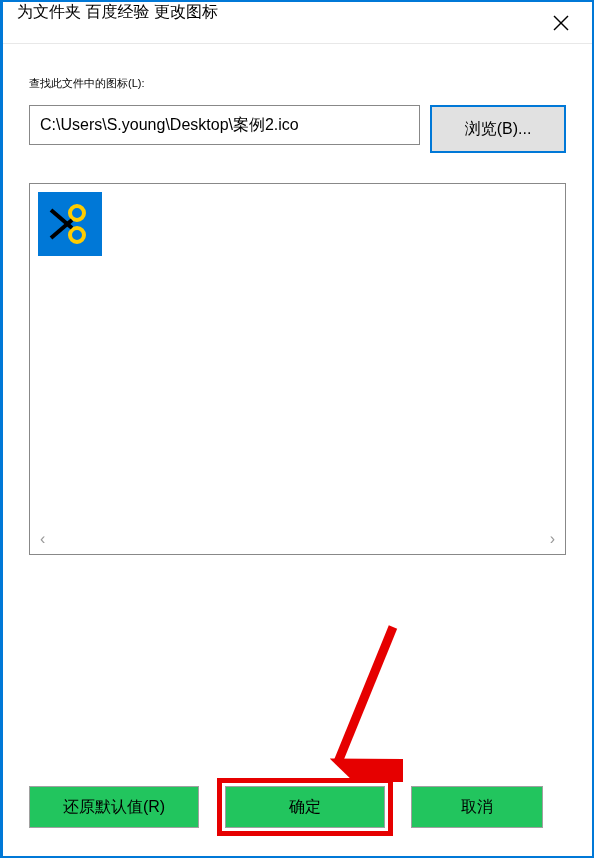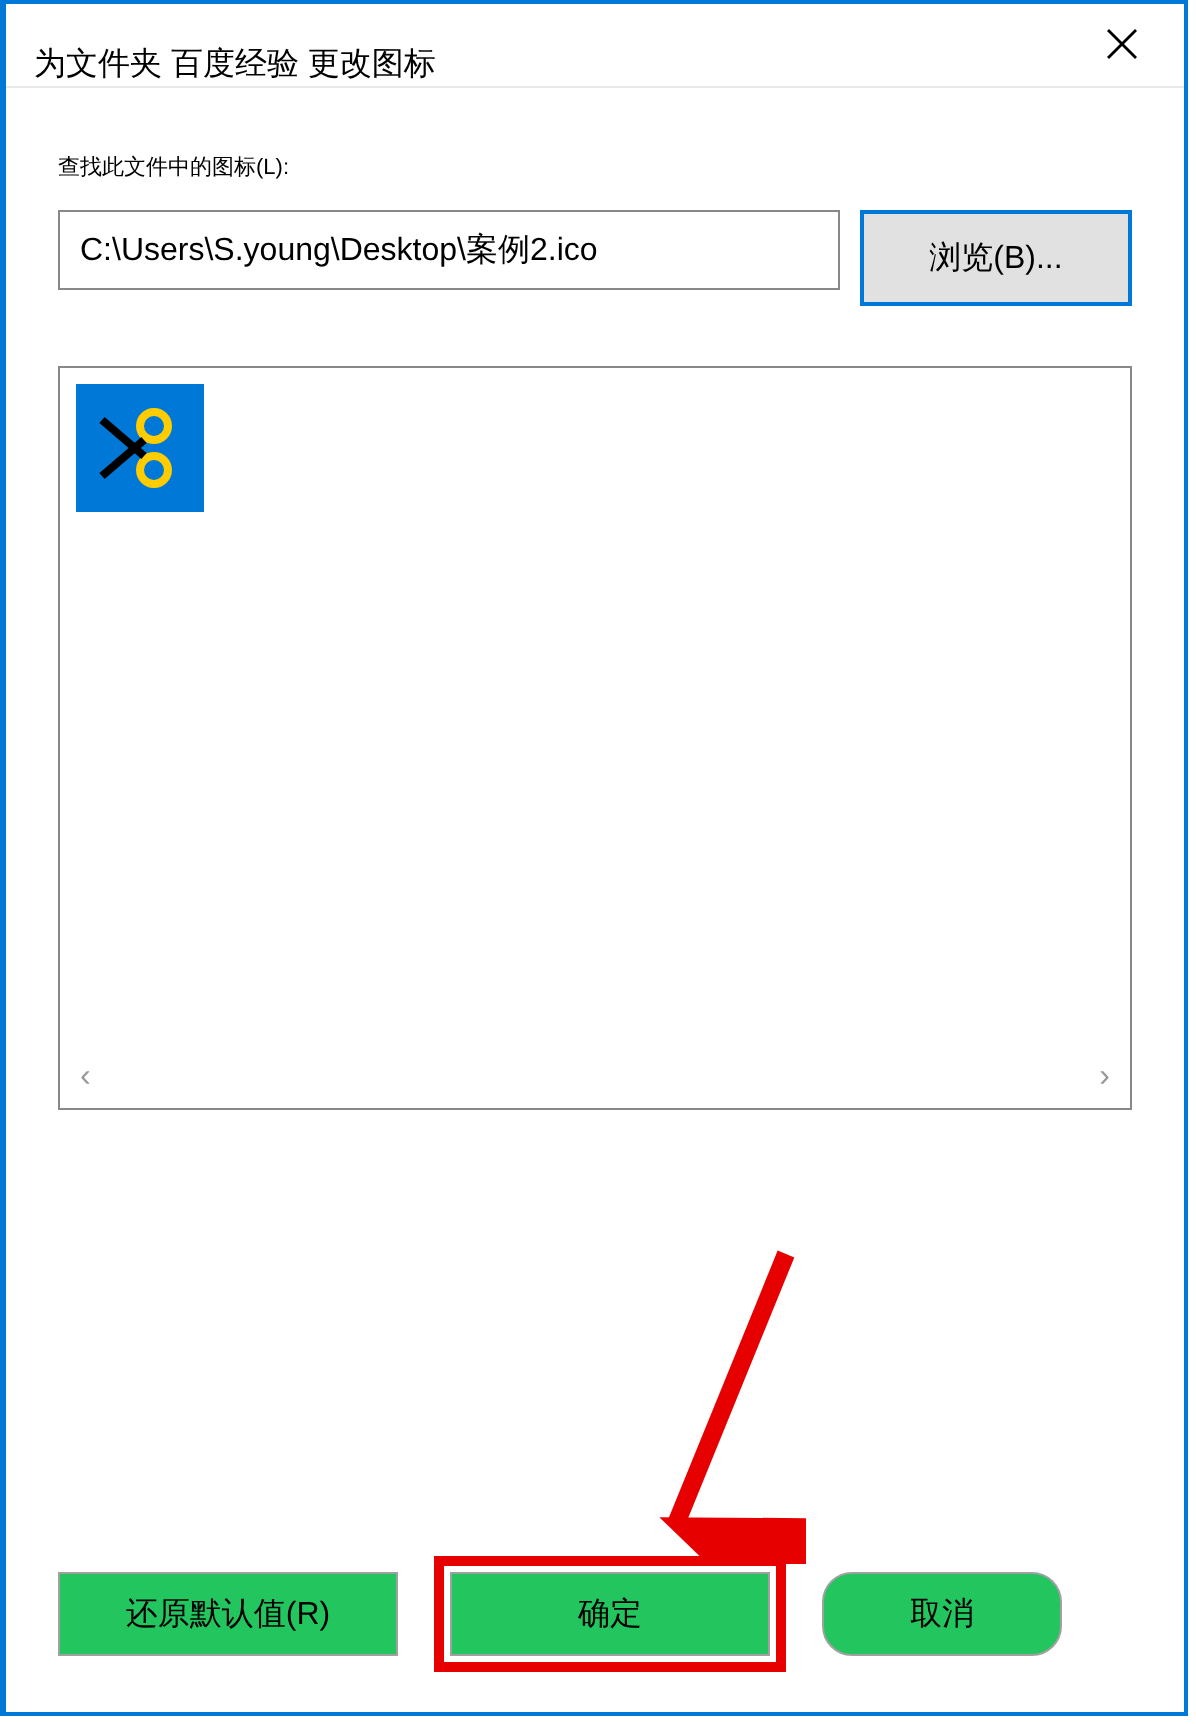--- a/index.html
+++ b/index.html
@@ -18,21 +18,21 @@
       border: 2px solid #0078d7;
       border-left: 3px solid #0078d7;
       background: #fff;
       display: flex;
       flex-direction: column;
       position: relative;
     }
     .titlebar {
       height: 42px;
       display: flex;
-      align-items: flex-end;
+      align-items: flex-start;
       padding: 0 8px 0 14px;
       background: #fff;
       border-bottom: 1px solid #e8e8e8;
     }
     .titlebar-title {
       flex: 1;
       font-size: 16px;
       color: #000;
     }
     .close-btn {
@@ -130,22 +130,21 @@
       display: inline-flex;
       align-items: center;
       justify-content: center;
       border: 5px solid #e60000;
       padding: 3px;
     }
     .ok-wrap .std-btn {
       width: 160px;
     }
     .cancel-btn {
-      width: 120px;
-      border-radius: 15px;
+      width: 132px;
     }
     
     .arrow-annotation {
       position: absolute;
       left: 320px;
       top: 620px;
       width: 80px;
       height: 160px;
       pointer-events: none;
     }

